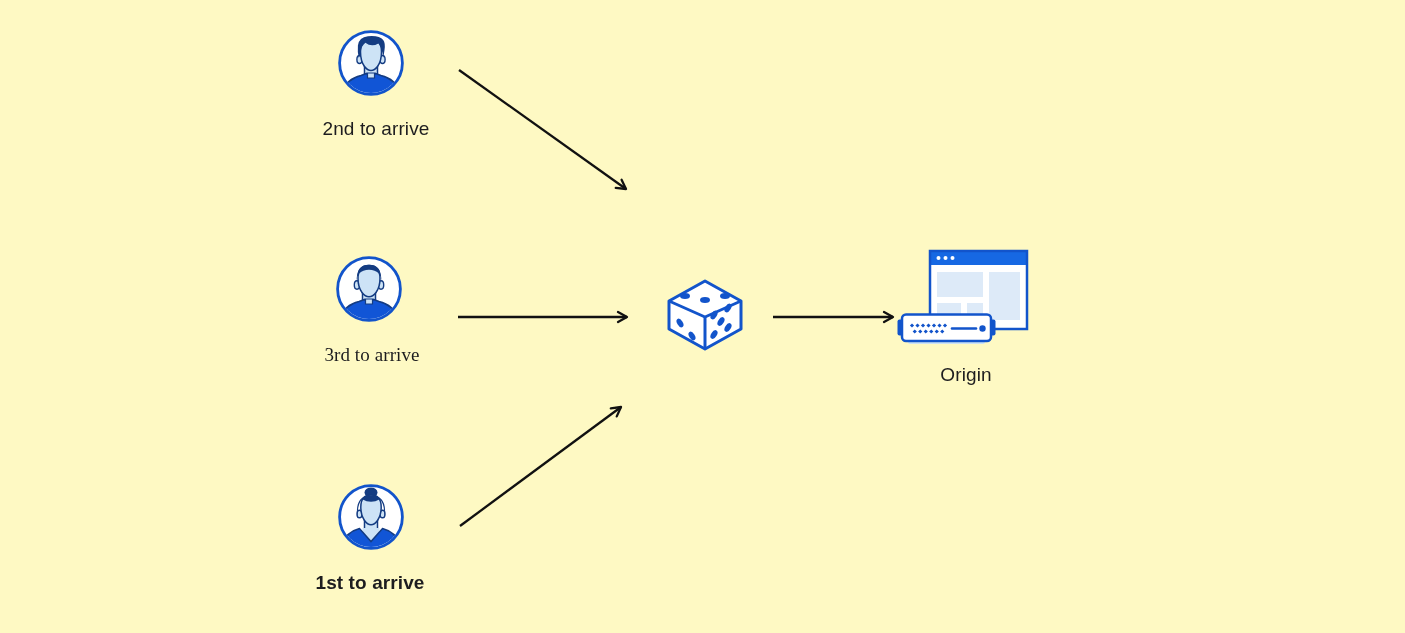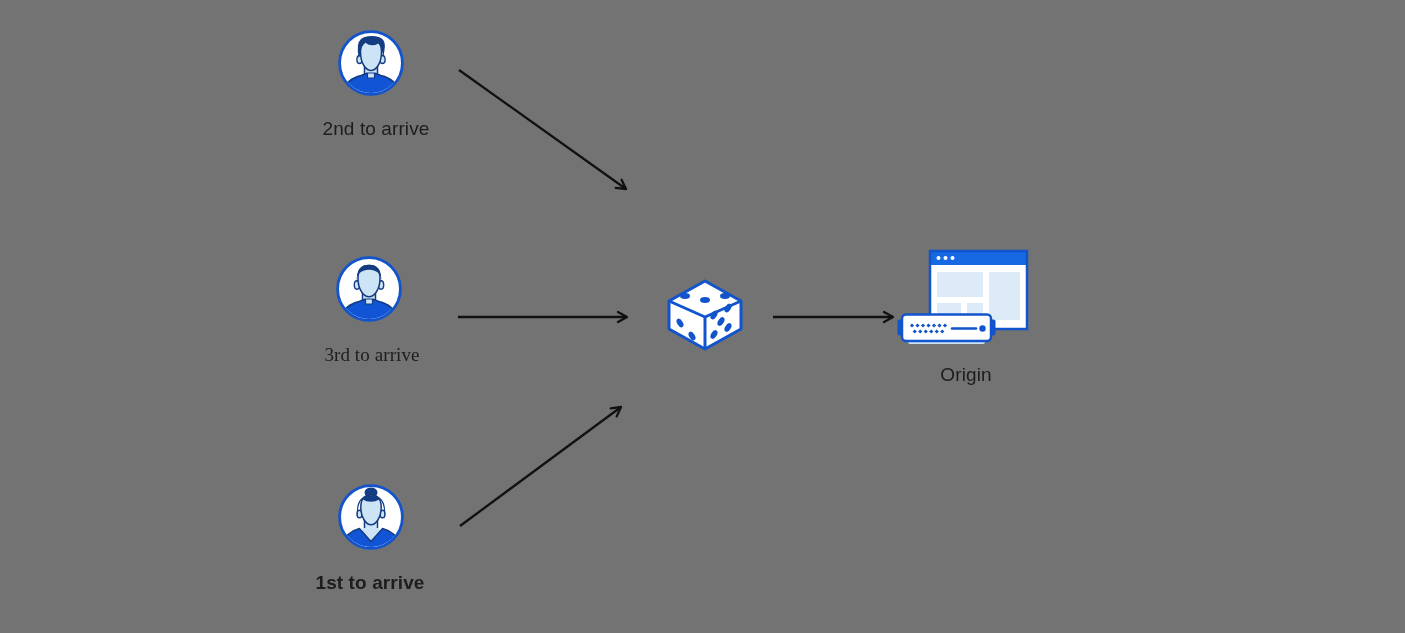--- a/index.html
+++ b/index.html
@@ -1,17 +1,17 @@
 <!DOCTYPE html>
 <html><head>
 <meta charset="utf-8">
 <style>
   html,body{margin:0;padding:0;background:#ffffff;}
   .canvas{
-    position:relative;width:1405px;height:633px;background:#737373;
+    position:relative;width:1405px;height:633px;background:#fef9c3;
     font-family:"Liberation Sans",sans-serif;overflow:hidden;
   }
   .arrows{position:absolute;left:0;top:0;pointer-events:none;}
   .node{position:absolute;}
   .node-label{
     position:absolute;width:140px;text-align:center;
     font-size:19px;line-height:23px;color:#1d1d1f;letter-spacing:.1px;
   }
   svg{display:block;}
 </style>

